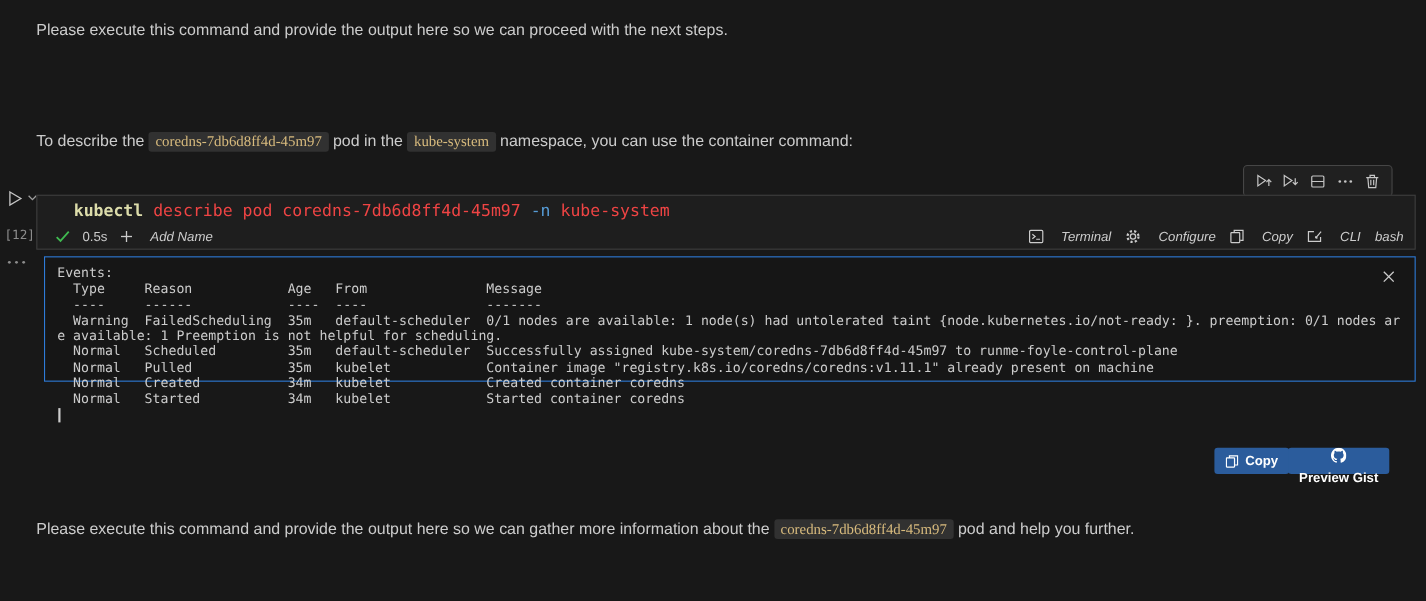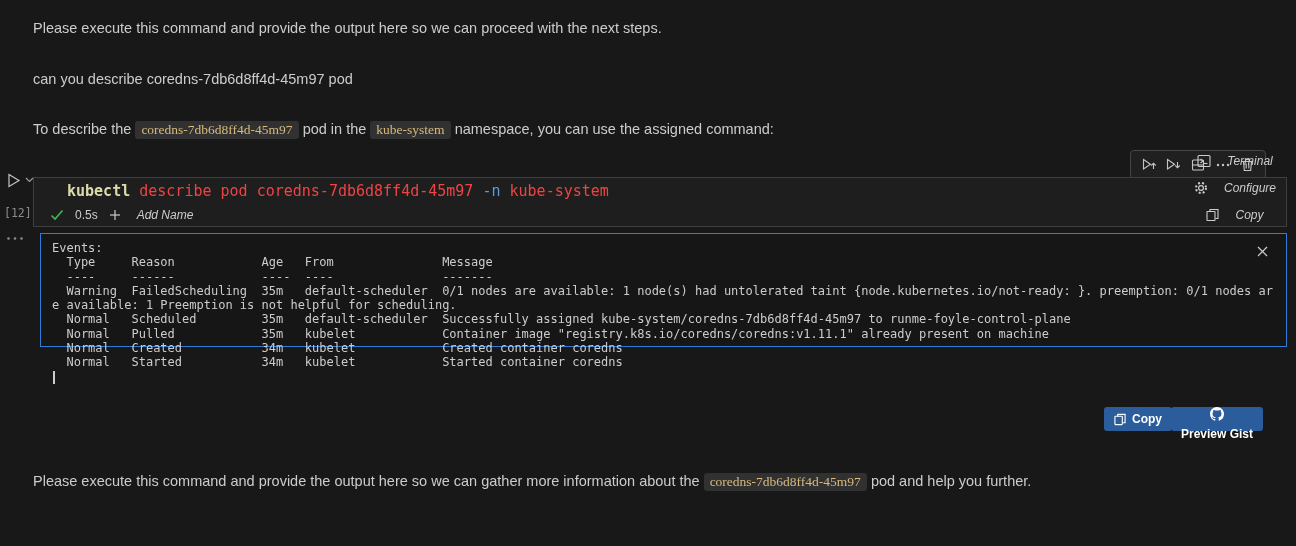--- a/index.html
+++ b/index.html
@@ -21,21 +21,21 @@
   .cell { position:absolute; left:33px; top:177px; width:1254px; height:50px;
           background:#1e1e1e; border:1px solid #3e3e3e; }
   .code-row { height:25px; display:flex; align-items:center; padding-left:33px;
               font-family:"DejaVu Sans Mono", monospace; font-size:15px; white-space:pre; }
   .tok-cmd  { color:#dcdcaa; font-weight:bold; }
   .tok-str  { color:#ef4444; }
   .tok-flag { color:#569cd6; }
   .status-row { height:23px; display:flex; align-items:center; justify-content:space-between;
                 padding:0 10px 0 16px; font-size:12px; color:#cccccc; }
   .status-left  { display:flex; align-items:center; gap:11px; }
-  .status-right { display:flex; align-items:center; gap:13px;flex-direction:column; }
+  .status-right { display:flex; align-items:center; gap:13px; }
   .st-item { display:flex; align-items:center; gap:16px; cursor:pointer; color:#cccccc;font-style:italic; }
 
   
   .gutter-run { position:absolute; left:6px; top:172px; display:flex; align-items:flex-start; gap:3px; cursor:pointer; }
   .exec-count { position:absolute; left:4px; top:206px; color:#8c8c8c;
                 font-family:"DejaVu Sans Mono", monospace; font-size:11.5px; }
   .out-menu { position:absolute; left:6px; top:236px; cursor:pointer; }
 
   
   .output { position:absolute; left:40px; top:233px; width:1247px; height:114px;
@@ -56,23 +56,22 @@
 
   svg { display:block; }
 </style>
 </head>
 <body>
 
 <div class="stage">
 
   <div class="para" style="top:20px">Please execute this command and provide the output here so we can proceed with the next steps.</div>
 
-  <div class="para" style="top:71px">can you describe coredns-7db6d8ff4d-45m97 pod</div>
-
-  <div class="para" style="top:121px"><span>To describe the </span><span class="chip">coredns-7db6d8ff4d-45m97</span><span> pod in the </span><span class="chip">kube-system</span><span> namespace, you can use the assigned command:</span></div>
+
+  <div class="para" style="top:121px"><span>To describe the </span><span class="chip">coredns-7db6d8ff4d-45m97</span><span> pod in the </span><span class="chip">kube-system</span><span> namespace, you can use the container command:</span></div>
 
   <div class="cell-toolbar">
     <span class="tb-btn">
       <span>
         <svg width="17" height="16" viewBox="0 0 17 16" fill="none" stroke="#c5c5c5" stroke-width="1.1">
           <path d="M2.5 2.5 L9.5 7.2 L2.5 12 Z"></path>
             <path d="M12.5 12 V6.5 M10.3 8.5 L12.5 6.2 L14.7 8.5"></path>
         </svg>
       </span>
     </span>

